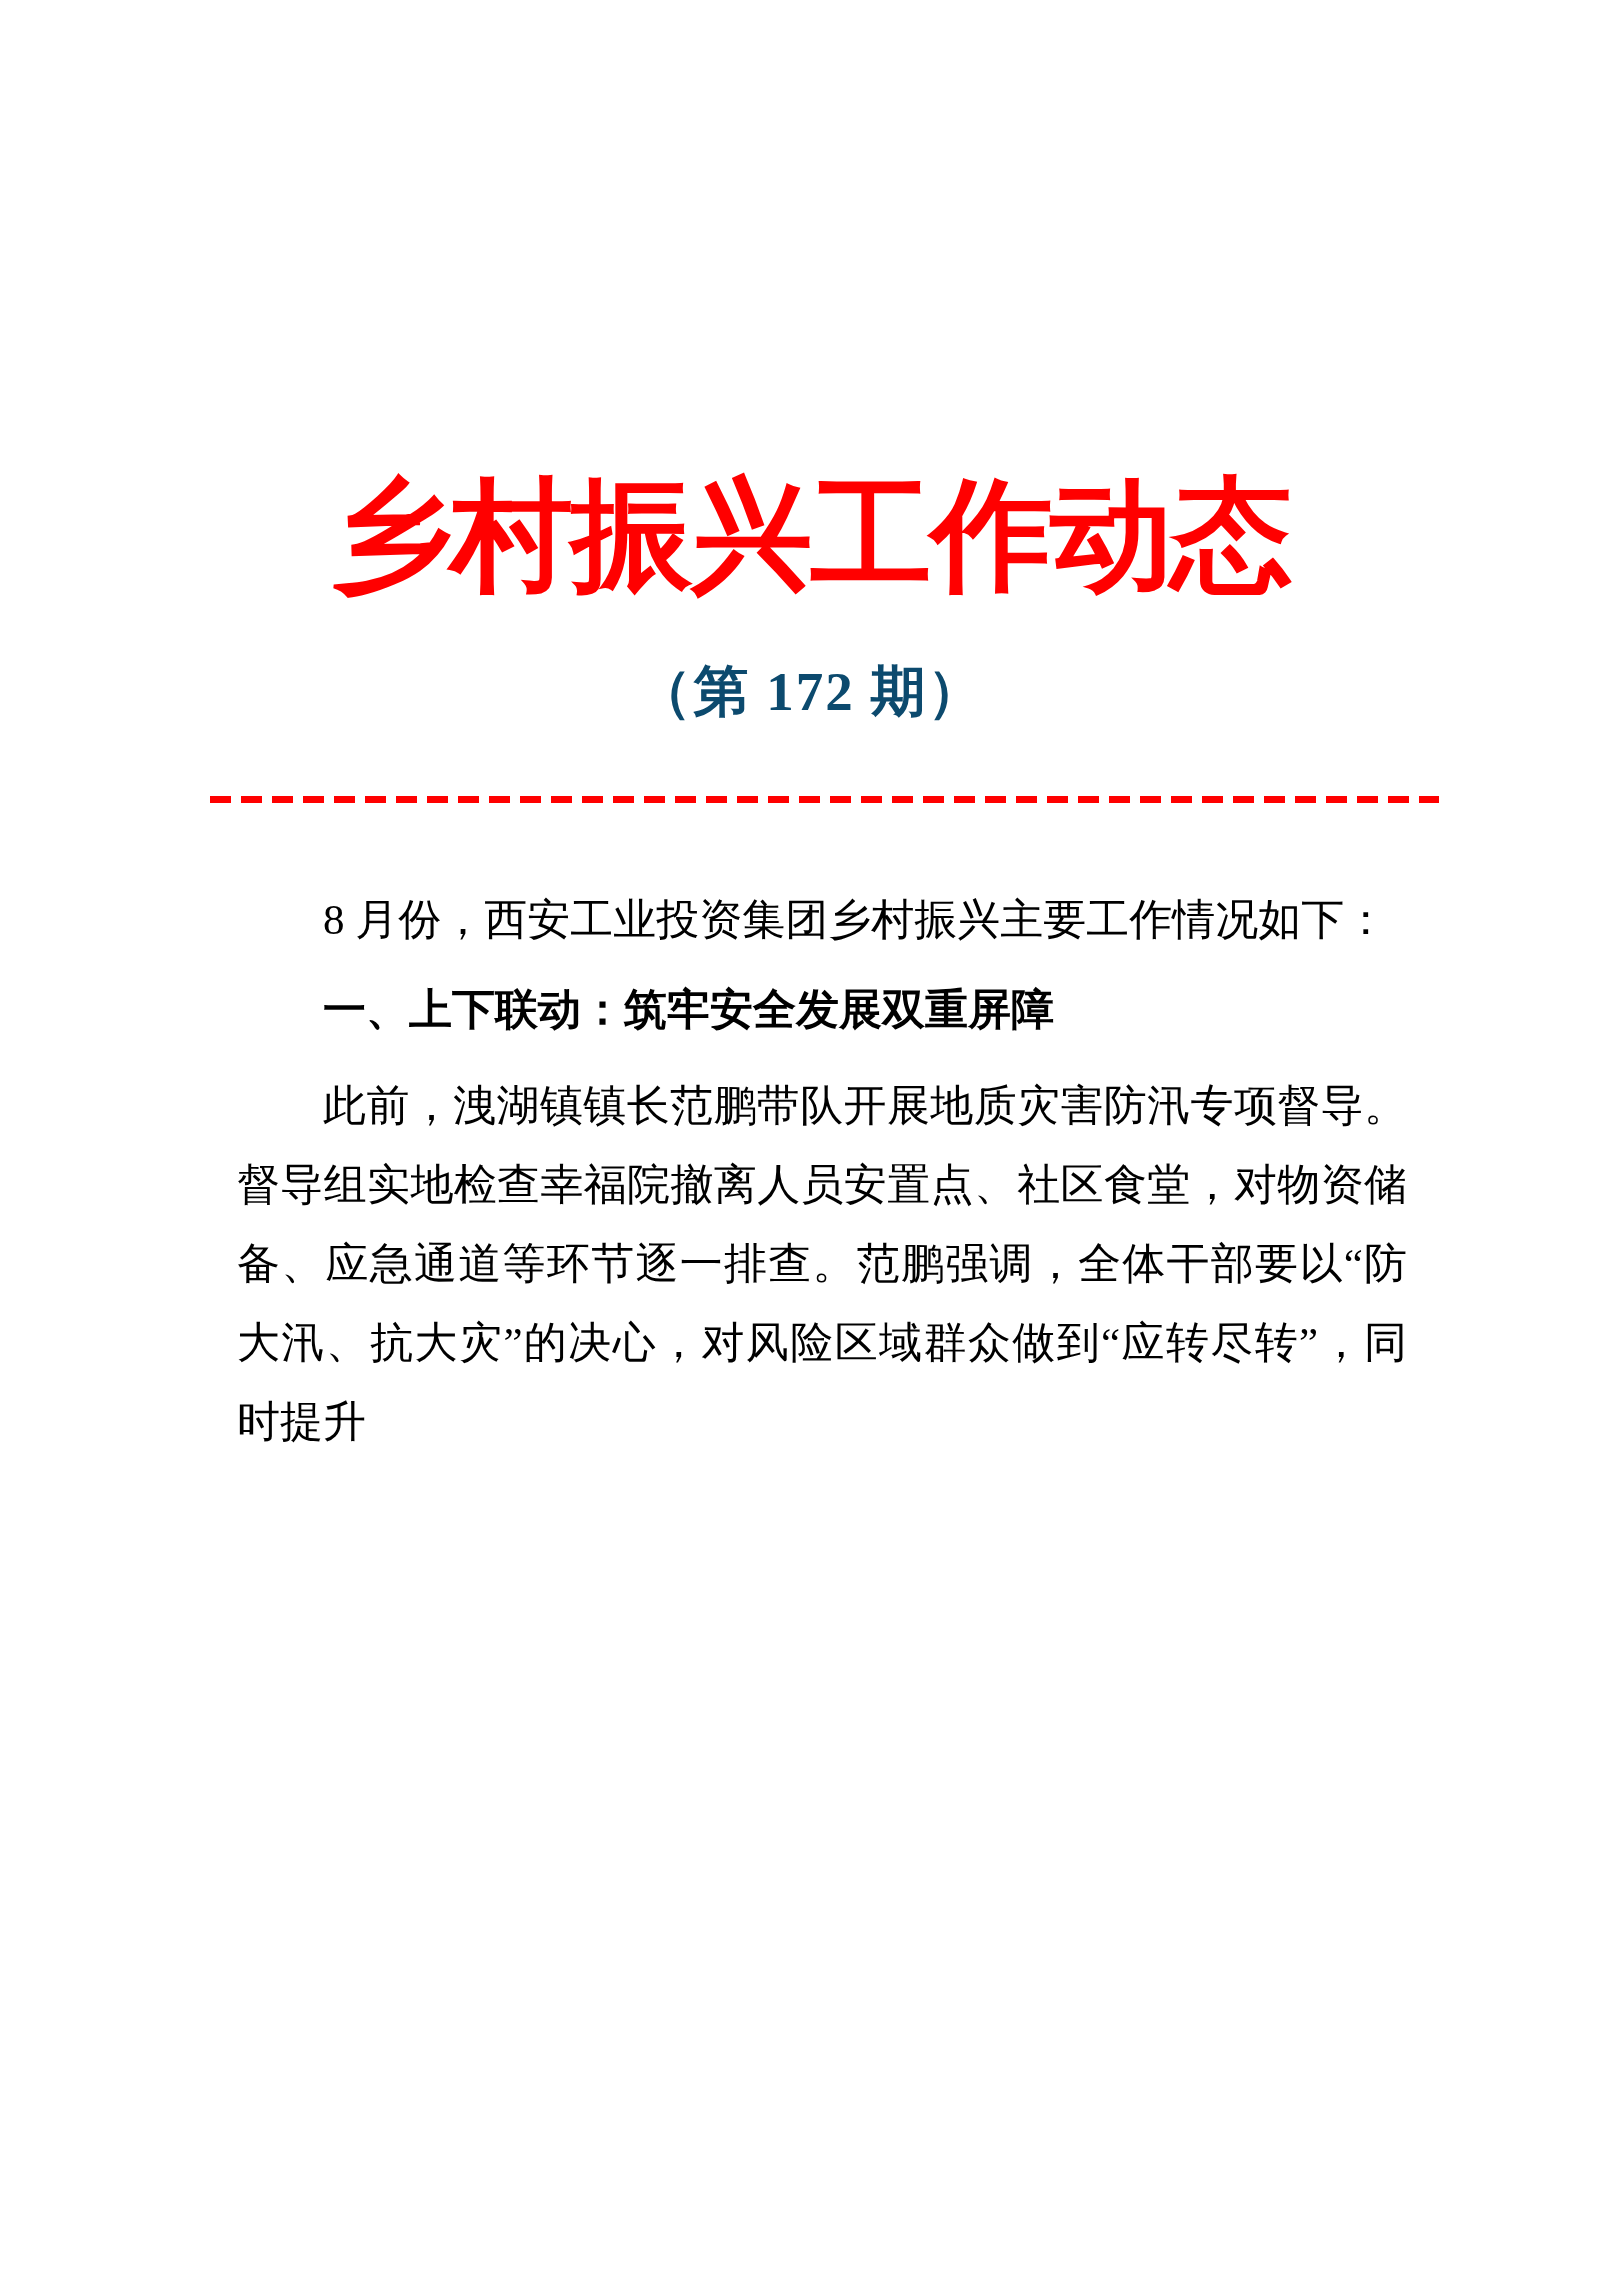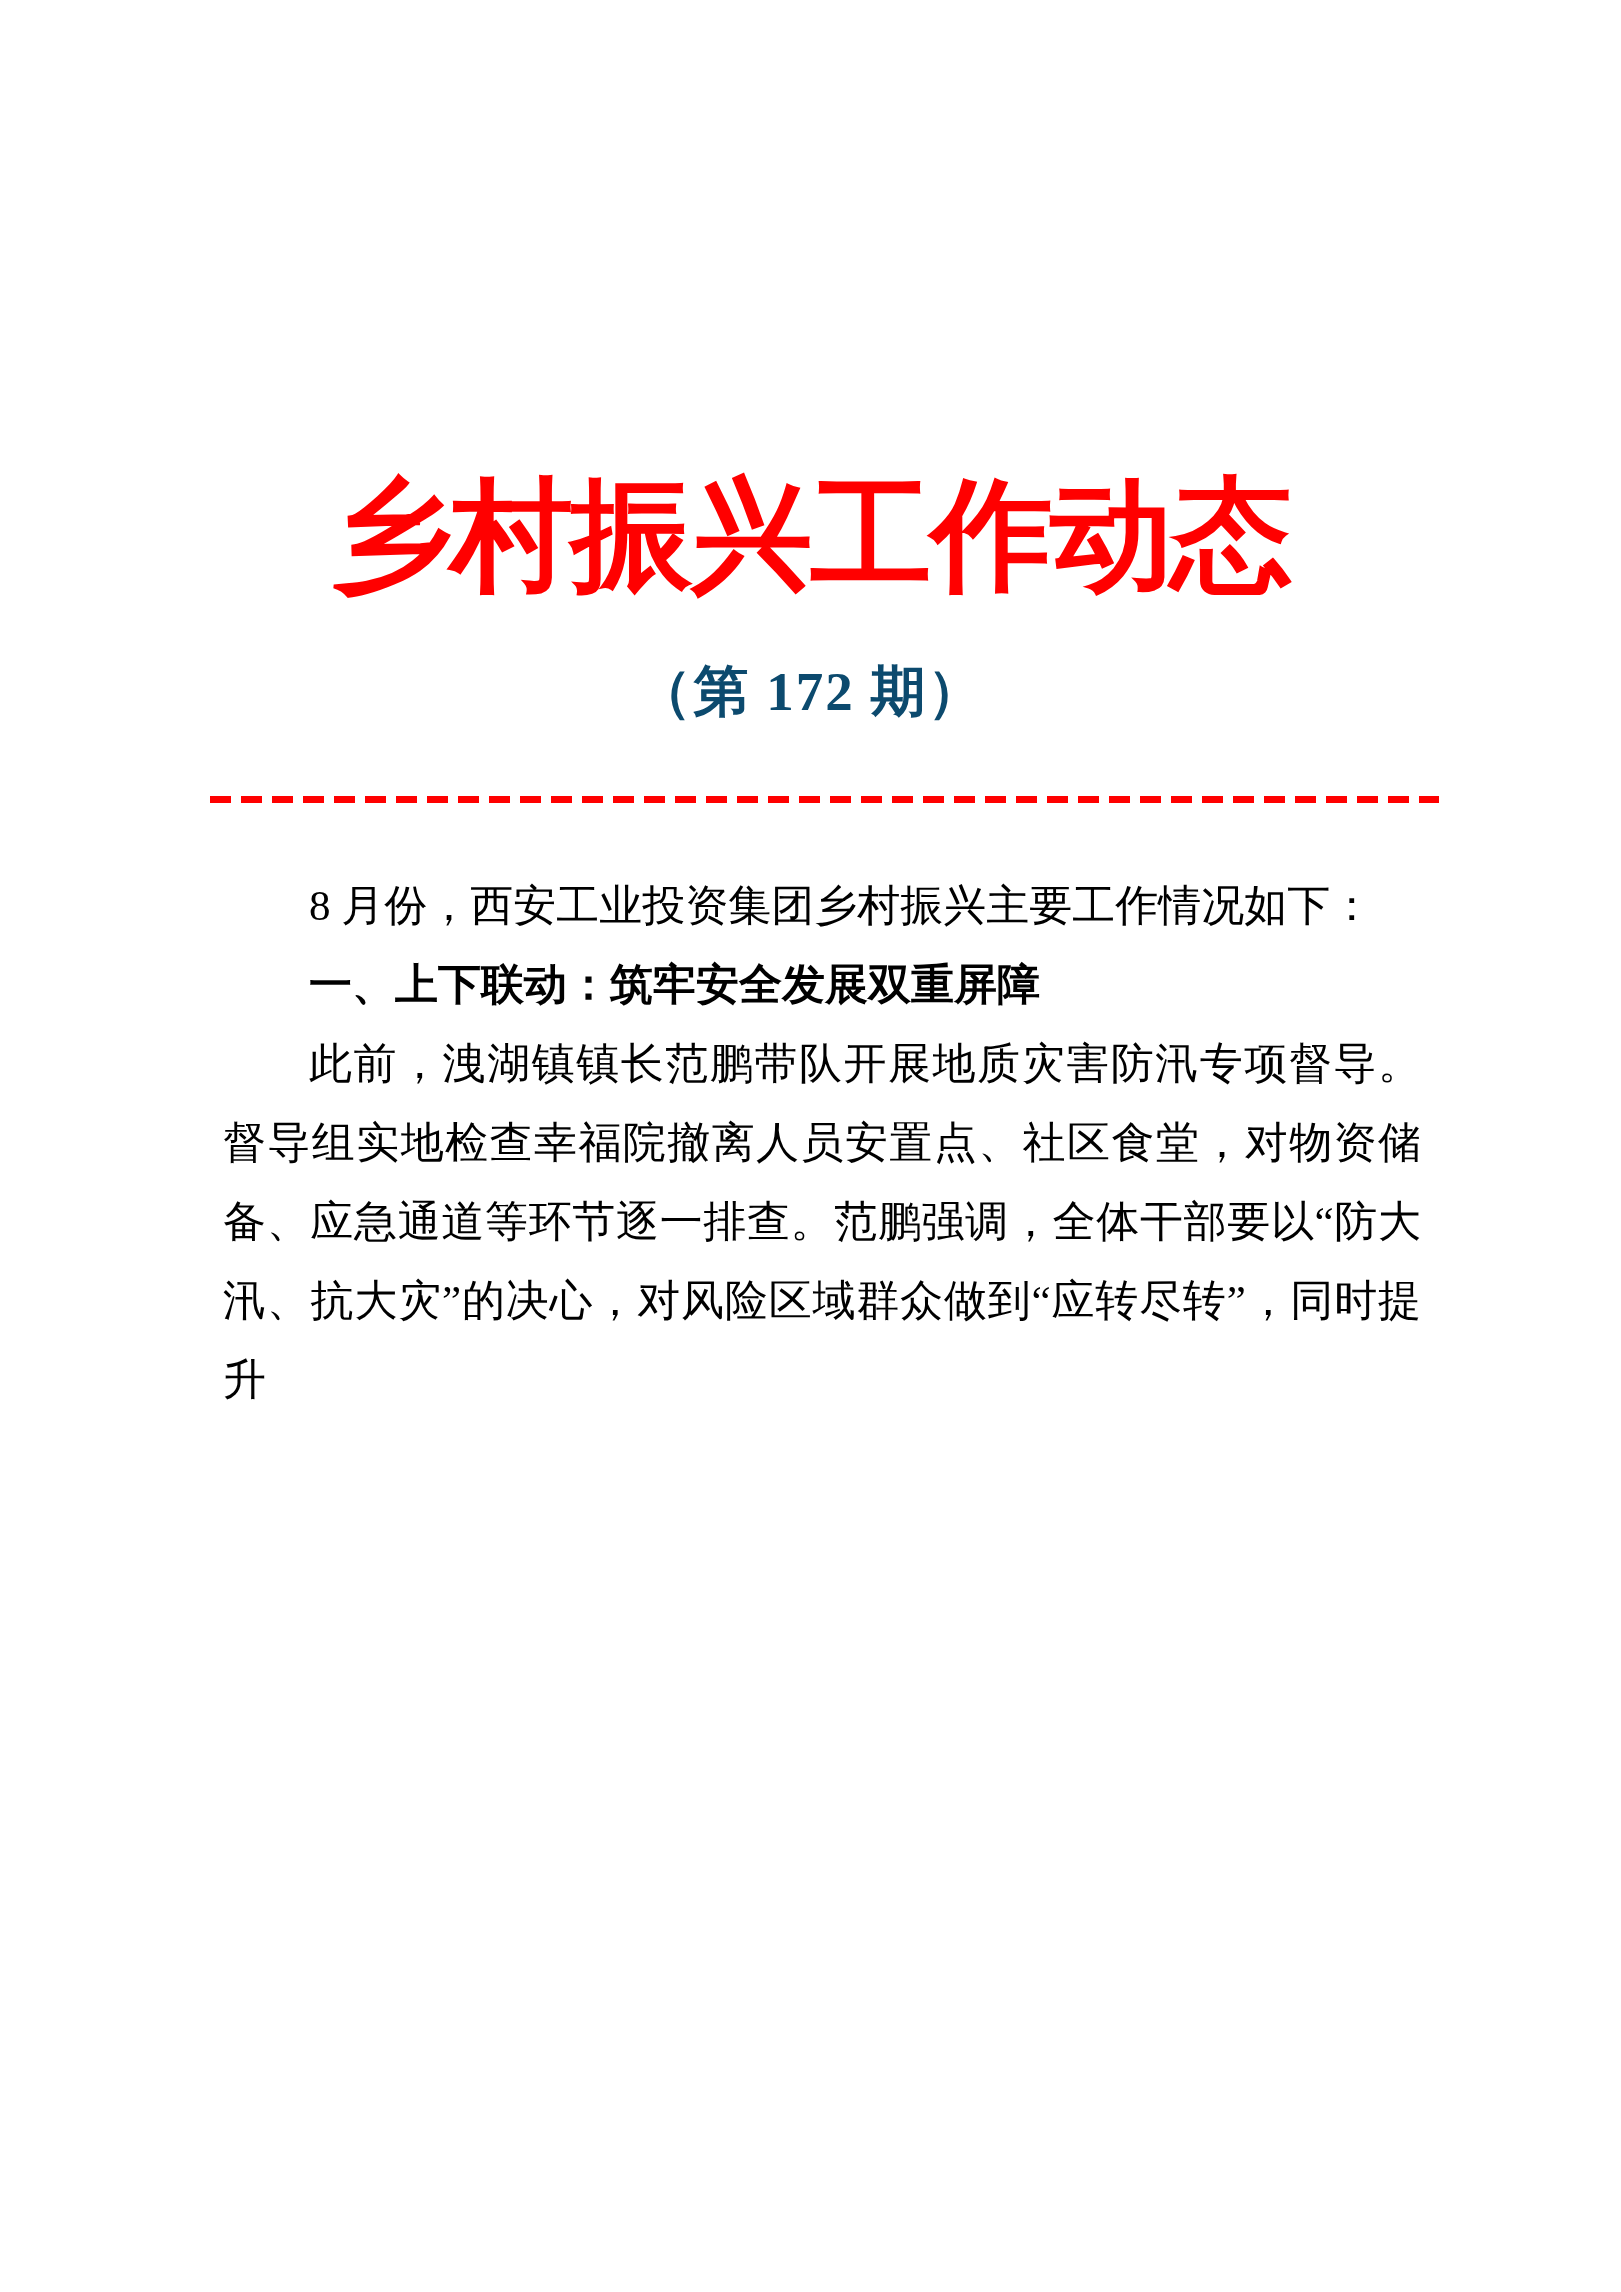--- a/index.html
+++ b/index.html
@@ -60,25 +60,25 @@
     position: absolute;
     top: 866px;
     left: 223px;
     width: 1198px;
     font-size: 43px;
     line-height: 79px;
     color: #000000;
     text-align: justify;
   }
   .body-text p {
-    margin: 0;
+    margin: 14px;
     text-indent: 2em;
   }
   .section-heading {
-    font-family: Liberation Sans, sans-serif;
+    font-family: Liberation Mono, monospace;
     font-weight: bold;
   }
 </style>
 </head>
 <body>
 
 <div class="page">
 
   <h1 class="doc-title">乡村振兴工作动态</h1>
 

